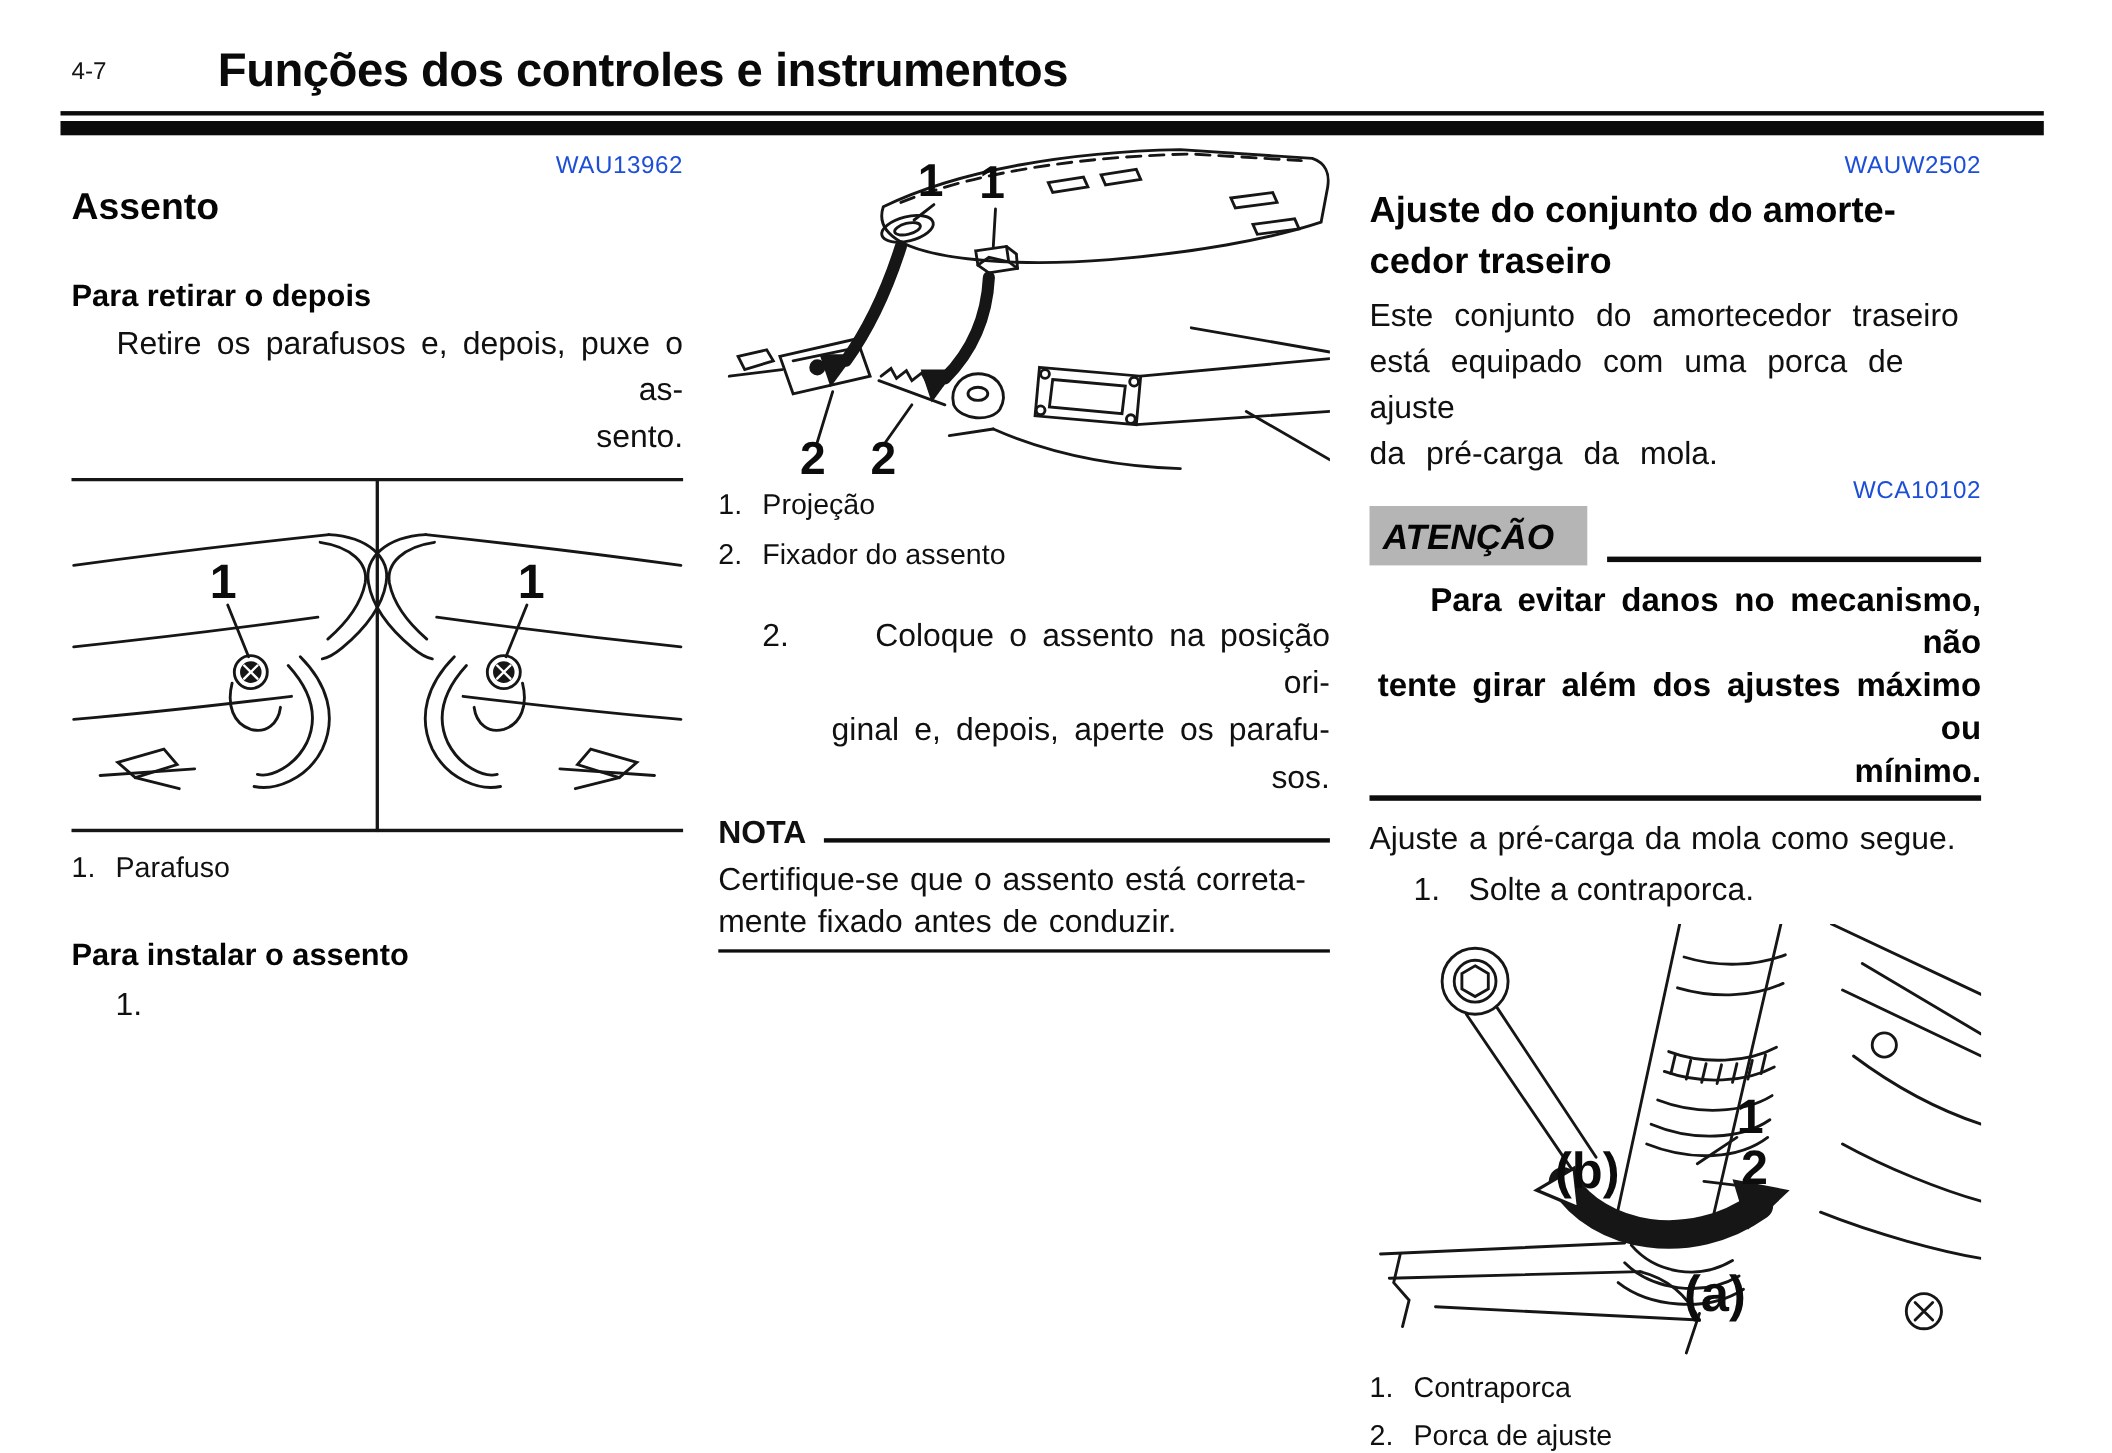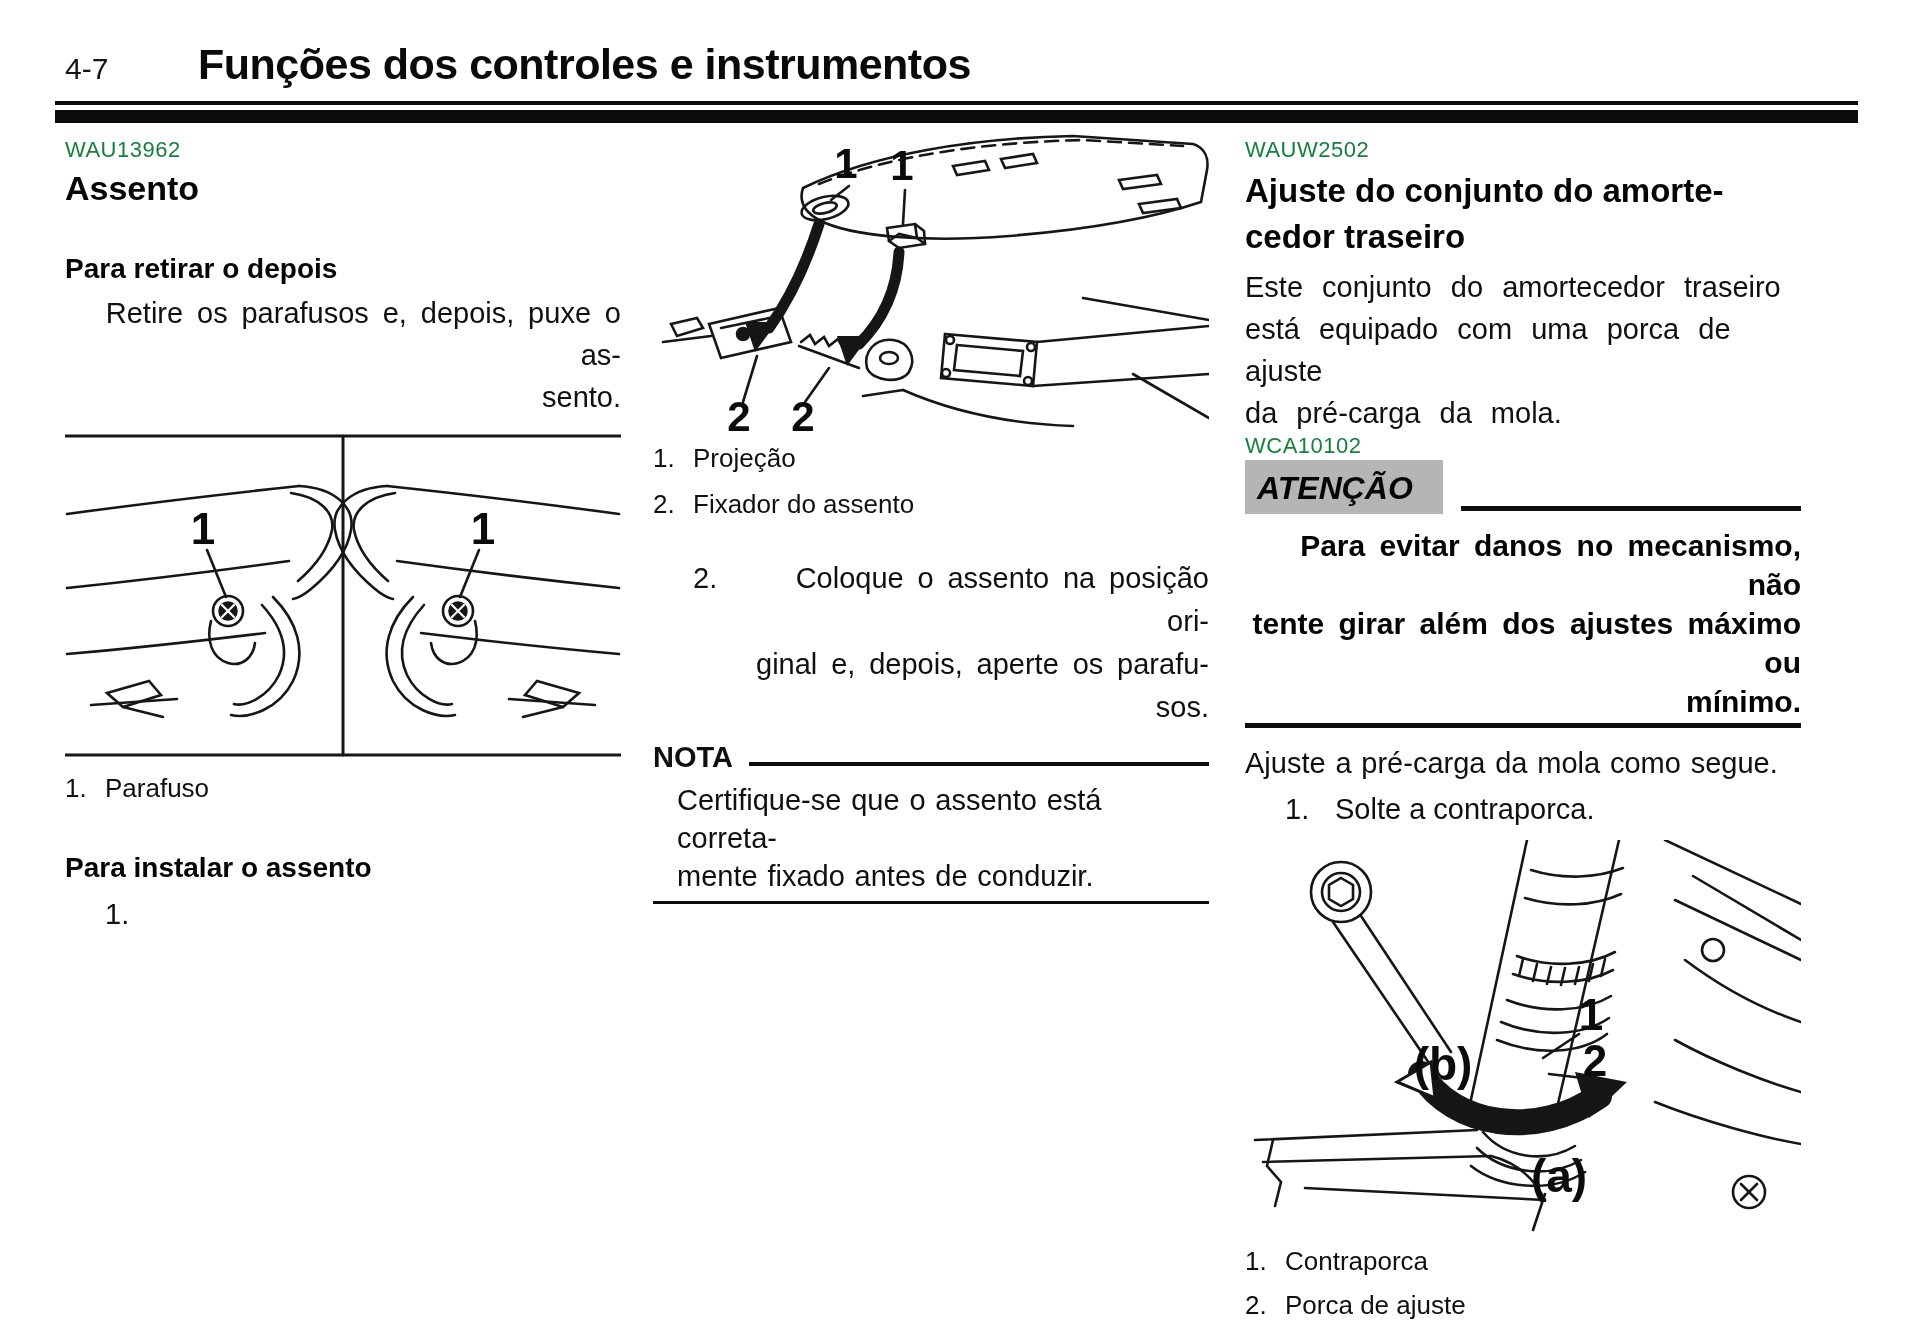--- a/index.html
+++ b/index.html
@@ -1,31 +1,31 @@
 <!DOCTYPE html>
 <html><head>
 <meta charset="utf-8">
 <style>
   html,body{margin:0;padding:0;background:#e8e8e8;}
   .page{position:relative;width:1920px;height:1321px;background:#ffffff;
         font-family:"Liberation Sans",sans-serif;color:#101010;overflow:hidden;}
 
   
-  .hdr-pagenum{position:absolute;left:65px;top:52px;font-size:30px;color:#151515;text-align:center;}
+  .hdr-pagenum{position:absolute;left:65px;top:52px;font-size:22px;color:#151515;text-align:center;}
   .hdr-title{position:absolute;left:198px;top:40px;font-size:43px;font-weight:bold;
              letter-spacing:-0.5px;color:#0a0a0a;}
   .hdr-rule-thin{position:absolute;left:55px;right:62px;top:101px;height:4px;background:#0b0b0b;}
   .hdr-rule-thick{position:absolute;left:55px;right:62px;top:110px;height:13px;background:#0b0b0b;}
 
   
   .col{position:absolute;top:128px;width:556px;}
   #col1{left:65px;} #col2{left:653px;} #col3{left:1245px;}
 
-  .code{margin-top:10px;font-size:22px;line-height:24px;
-        letter-spacing:0.5px;color:#15803d;}
+  .code{margin-top:10px;font-size:22px;line-height:24px;text-align:right;
+        letter-spacing:0.5px;color:#1d4ed8;}
   .sec-h{margin:8px 0 0 0;font-size:34px;line-height:36px;font-weight:bold;color:#050505;}
   .sec-h.two{font-size:33px;line-height:46px;white-space:pre-line;margin-top:6px;}
   .sub-h{margin:48px 0 0 0;font-size:28px;line-height:30px;font-weight:bold;color:#050505;}
   .body{margin:8px 0 0 0;font-size:29px;line-height:42px;white-space:pre-line;color:#101010;}
   .ws-w{word-spacing:0.38em;} .ws-m{word-spacing:0.2em;text-align:right;} .ws-s{word-spacing:0.06em;}
 
   .step{display:flex;margin-top:10px;font-size:29px;line-height:43px;}
   .step .num{flex:none;margin-left:40px;width:50px;}
   .step .txt{white-space:pre-line;}
 
@@ -172,21 +172,21 @@
       <span class="num">2.</span>
       <span class="txt ws-m">Coloque o assento na posição ori-
 ginal e, depois, aperte os parafu-
 sos.</span>
     </div>
 
     <div class="note-row">
       <span class="note-label">NOTA</span>
       <span class="note-line"></span>
     </div>
-    <div class="body ws-s" style="margin-top:10px;line-height:38px;margin-left:24px;">Certifique-se que o assento está correta-
+    <div class="body ws-s" style="margin-top:10px;line-height:38px;">Certifique-se que o assento está correta-
 mente fixado antes de conduzir.</div>
     <div class="rule-thin"></div>
   </div>
 
   <div class="col" id="col3">
     <div class="code">WAUW2502</div>
     <div class="sec-h two">Ajuste do conjunto do amorte-
 cedor traseiro</div>
     <div class="body ws-w" style="line-height:42px;margin-top:6px;">Este conjunto do amortecedor traseiro
 está equipado com uma porca de ajuste

